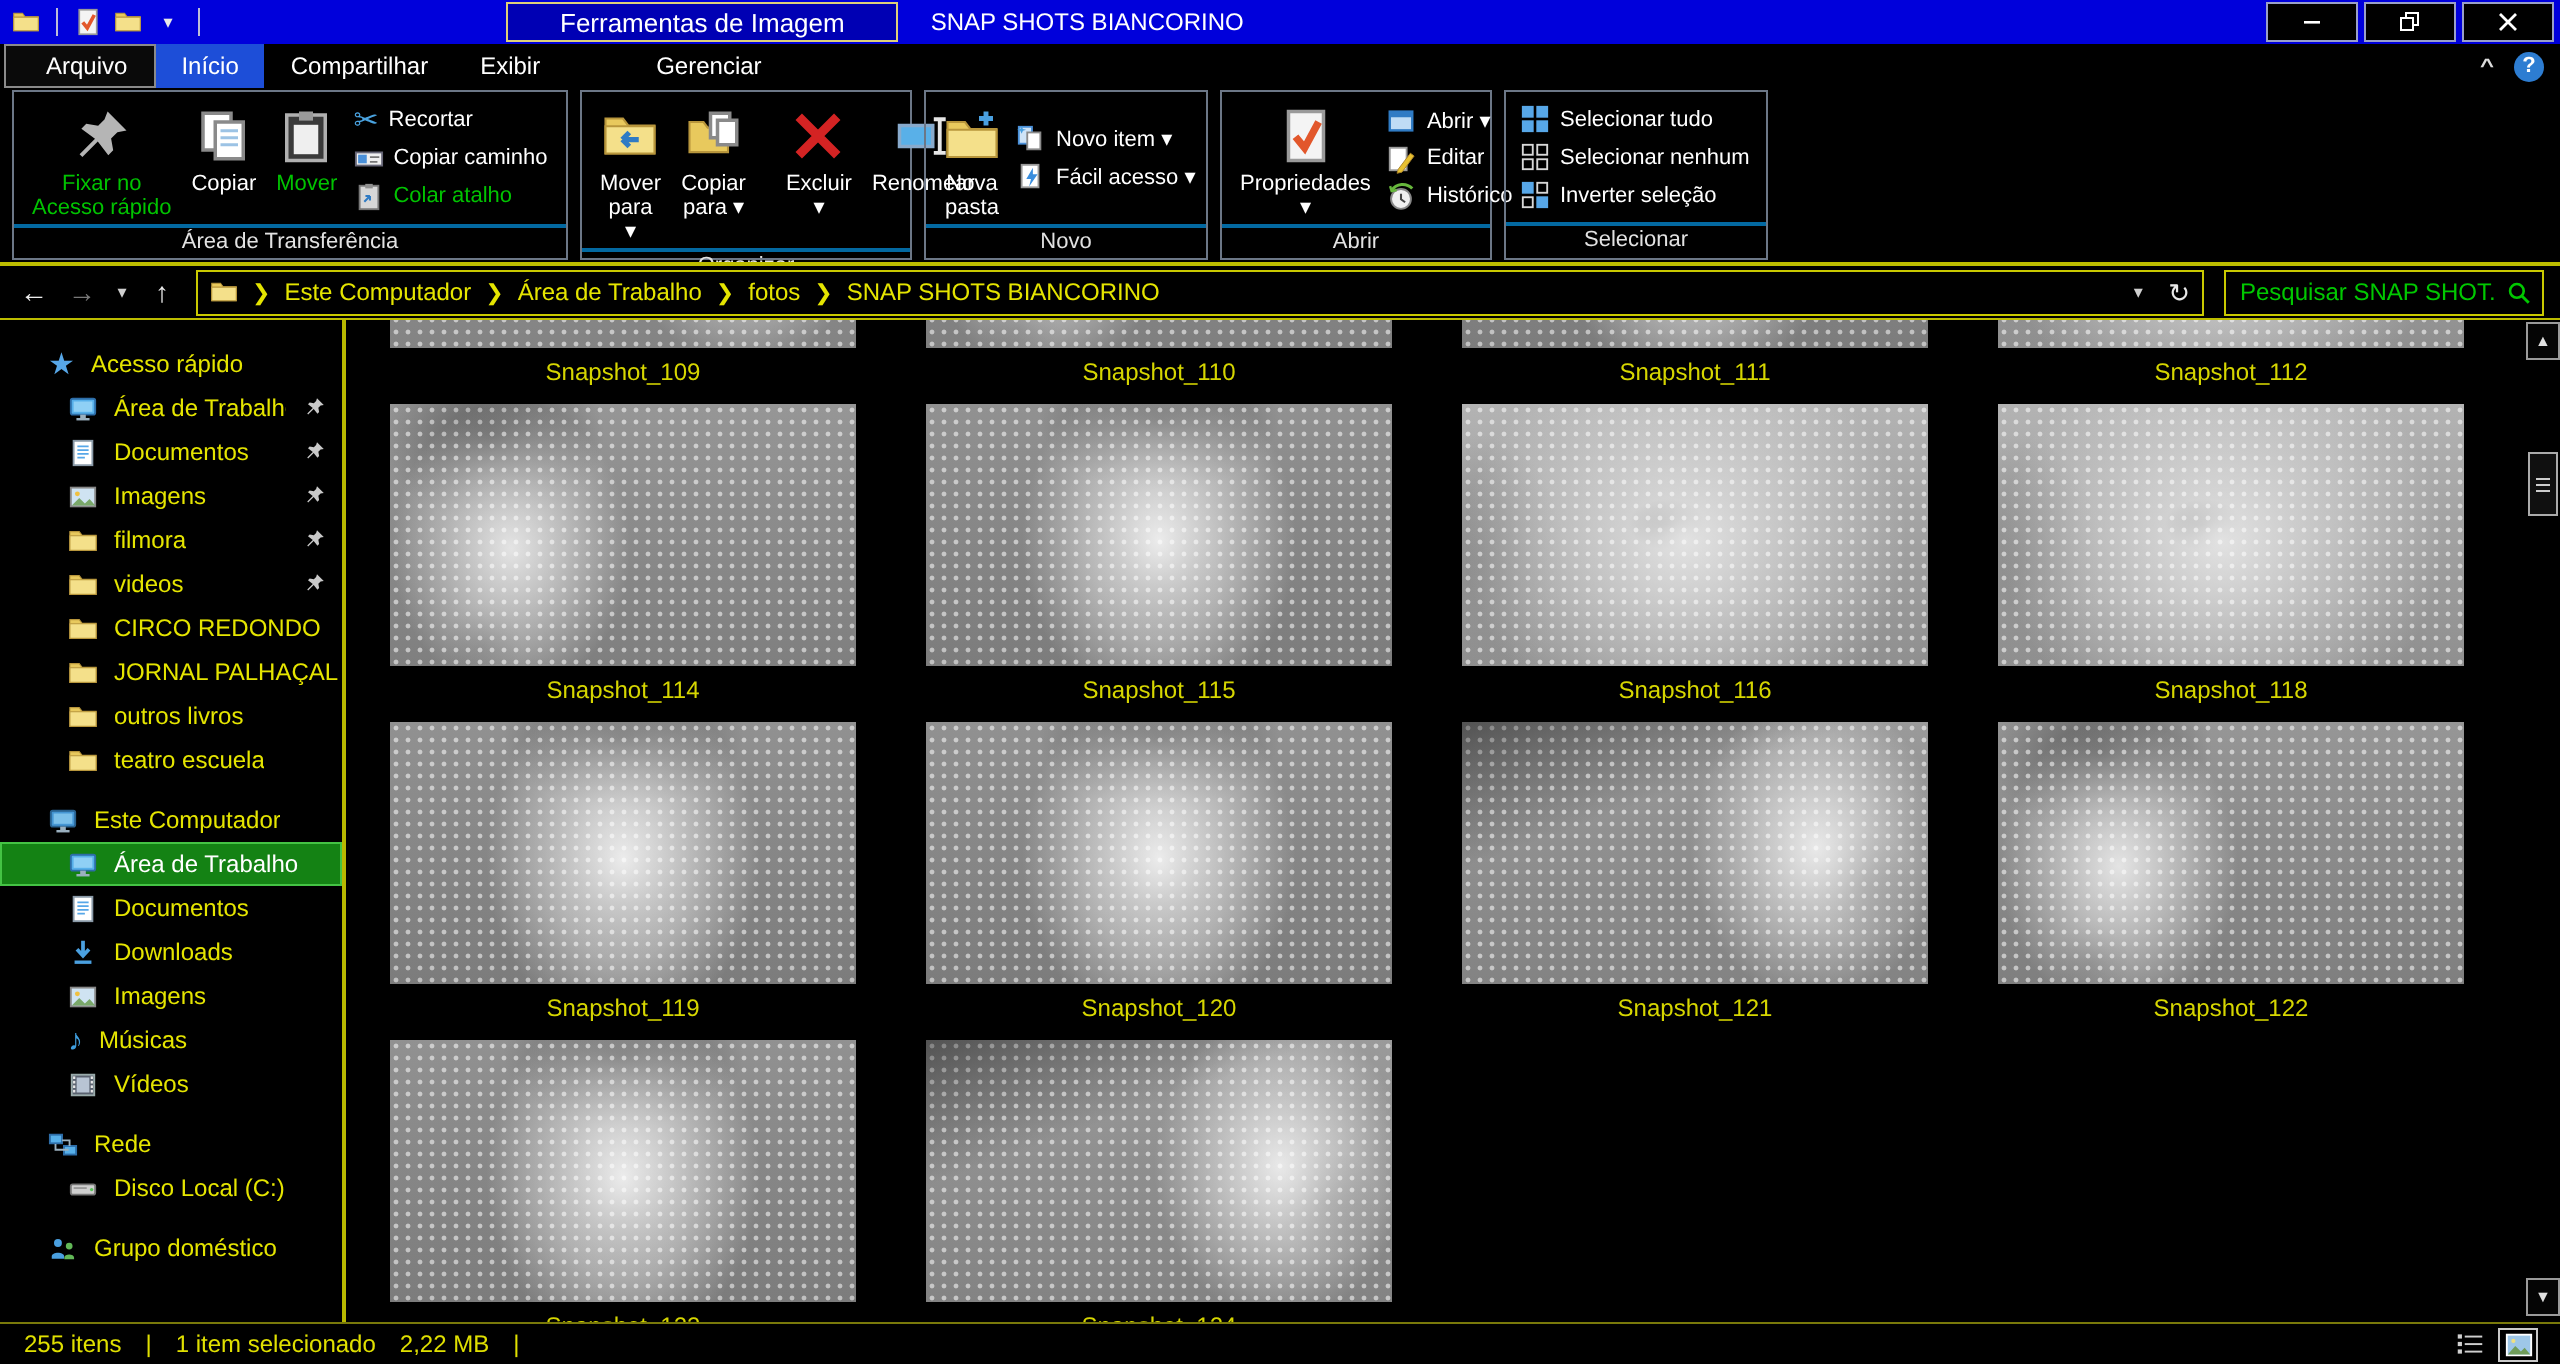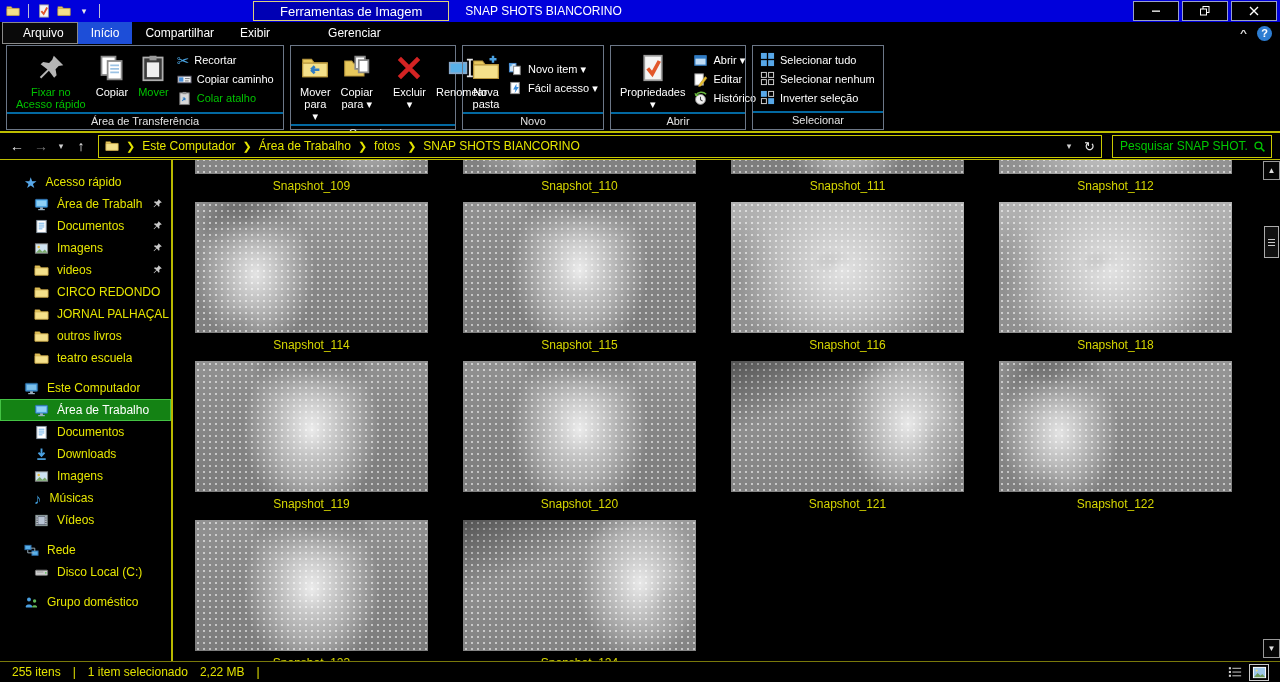--- a/index.html
+++ b/index.html
@@ -425,20 +425,34 @@
         </div>
         <div class="srow child">
           <span style="display:flex;align-items:center;">
             <svg width="15" height="15" viewBox="0 0 16 16">
               <rect x="1.5" y="3" width="13" height="10" fill="#cfe3f2" stroke="#888"></rect>
               <circle cx="5" cy="6.3" r="1.3" fill="#f0c040"></circle>
               <path d="M2 12.5l4-4 3 3 2.5-2.5 3 3.5z" fill="#7aa86a"></path>
             </svg>
           </span>
           <span class="lbl">Imagens</span>
+          <span class="pin">
+            <svg width="12" height="12" viewBox="0 0 16 16">
+              <path d="M10 1.5L14.5 6l-2.1.4-1.5 1.5.5 2.8-1.1 1.1-2.5-3.2-3.7 3.7-.6-.6L7.2 8 4 5.5l1.1-1.1 2.8.5L9.4 3.4z" fill="#c9c9c9"></path>
+            </svg>
+          </span>
+        </div>
+        <div class="srow child">
+          <span style="display:flex;align-items:center;">
+            <svg width="15" height="15" viewBox="0 0 16 16">
+              <path d="M1 3h5l1.5 2H15v8H1z" fill="#e8c95d" stroke="#b8963c" stroke-width=".6"></path>
+              <path d="M1 5.2h14V13H1z" fill="#f4e08a" stroke="#b8963c" stroke-width=".6"></path>
+            </svg>
+          </span>
+          <span class="lbl">filmora</span>
           <span class="pin">
             <svg width="12" height="12" viewBox="0 0 16 16">
               <path d="M10 1.5L14.5 6l-2.1.4-1.5 1.5.5 2.8-1.1 1.1-2.5-3.2-3.7 3.7-.6-.6L7.2 8 4 5.5l1.1-1.1 2.8.5L9.4 3.4z" fill="#c9c9c9"></path>
             </svg>
           </span>
         </div>
         <div class="srow child">
           <span style="display:flex;align-items:center;">
             <svg width="15" height="15" viewBox="0 0 16 16">
               <path d="M1 3h5l1.5 2H15v8H1z" fill="#e8c95d" stroke="#b8963c" stroke-width=".6"></path>

